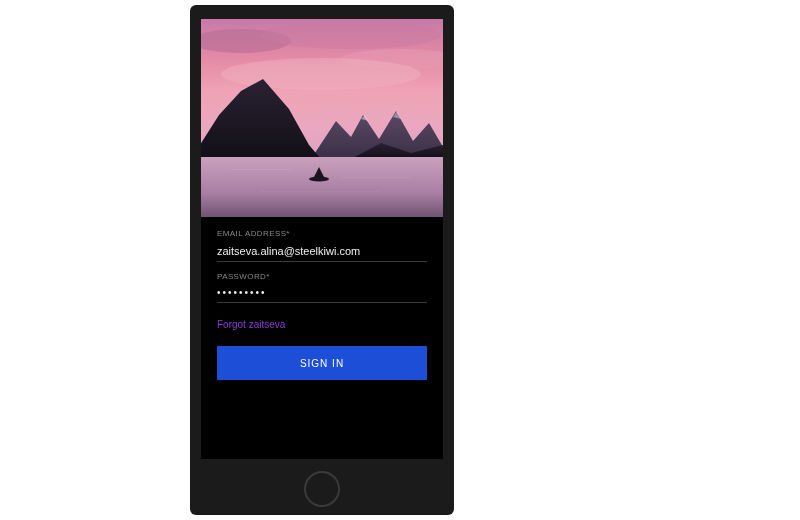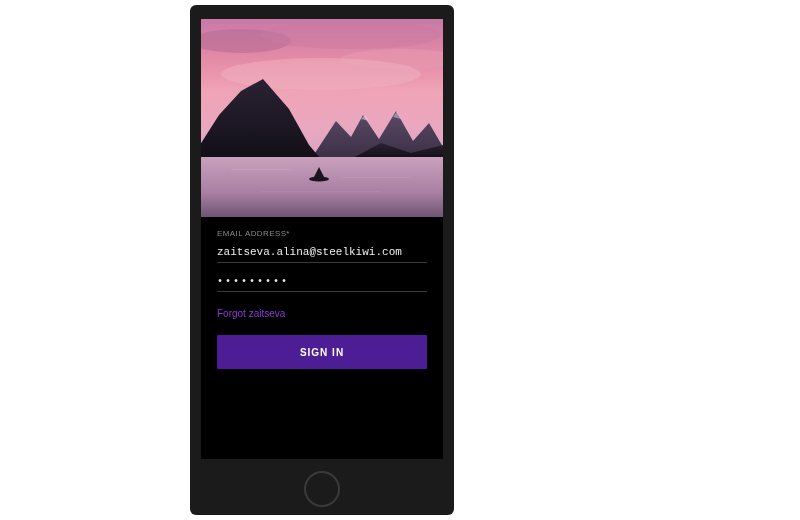--- a/index.html
+++ b/index.html
@@ -21,27 +21,27 @@
   .hero svg { width: 100%; height: 100%; display: block; }
   .form {
     flex: 1; padding: 12px 16px 10px 16px; display: flex; flex-direction: column;
     color: #fff;
   }
   .field { margin-bottom: 10px; }
   .label { font-size: 8px; letter-spacing: 0.4px; color: #8a8a8a; text-transform: uppercase; margin-bottom: 3px; }
   .input {
     width: 100%; background: transparent; border: none; border-bottom: 1px solid #3a3a3a;
     color: #eee; font-size: 11px; padding: 3px 0 4px 0; outline: none;
-    font-family: Liberation Mono, monospace;
+    font-family: Liberation Sans, sans-serif;
   }
   .dots { letter-spacing: 2px; font-size: 10px; }
   .forgot { font-size: 10px; color: #8a3ad6; margin-top: 6px; margin-bottom: 16px; cursor: pointer; }
   .signin-btn {
-    width: 100%; height: 34px; background: #4c1d95; color: #fff; border: none;
-    font-size: 10px; letter-spacing: 1px; cursor: pointer; font-weight: 700;
+    width: 100%; height: 34px; background: #1d4ed8; color: #fff; border: none;
+    font-size: 10px; letter-spacing: 1px; cursor: pointer; font-weight: 400;
     border-radius: 1px;
   }
   .signup-row { font-size: 10px; color: #cfcfcf; margin-top: 16px; }
   .signup-link { color: #8a3ad6; cursor: pointer; margin-left: 4px; }
   .home-btn {
     position: absolute; bottom: 8px; left: 50%; transform: translateX(-50%);
     width: 36px; height: 36px; border: 2px solid #3a3a3a; border-radius: 50%;
     background: transparent;
   }
 </style>
@@ -102,20 +102,21 @@
           <rect x="60" y="172" width="120" height="1" fill="#caa0bd" opacity="0.2"></rect>
         </svg>
       </div>
 
       <div class="form">
         <div class="field">
           <div class="label">EMAIL ADDRESS*</div>
           <input class="input" type="text" value="zaitseva.alina@steelkiwi.com" style="">
         </div>
         <div class="field">
+          <div class="label">PASSWORD*</div>
           <div class="input dots">•••••••••</div>
         </div>
         <div class="forgot">Forgot zaitseva</div>
         <button class="signin-btn">SIGN IN</button>
       </div>
 
     </div>
     <div class="home-btn"></div>
   </div>
 </div>

